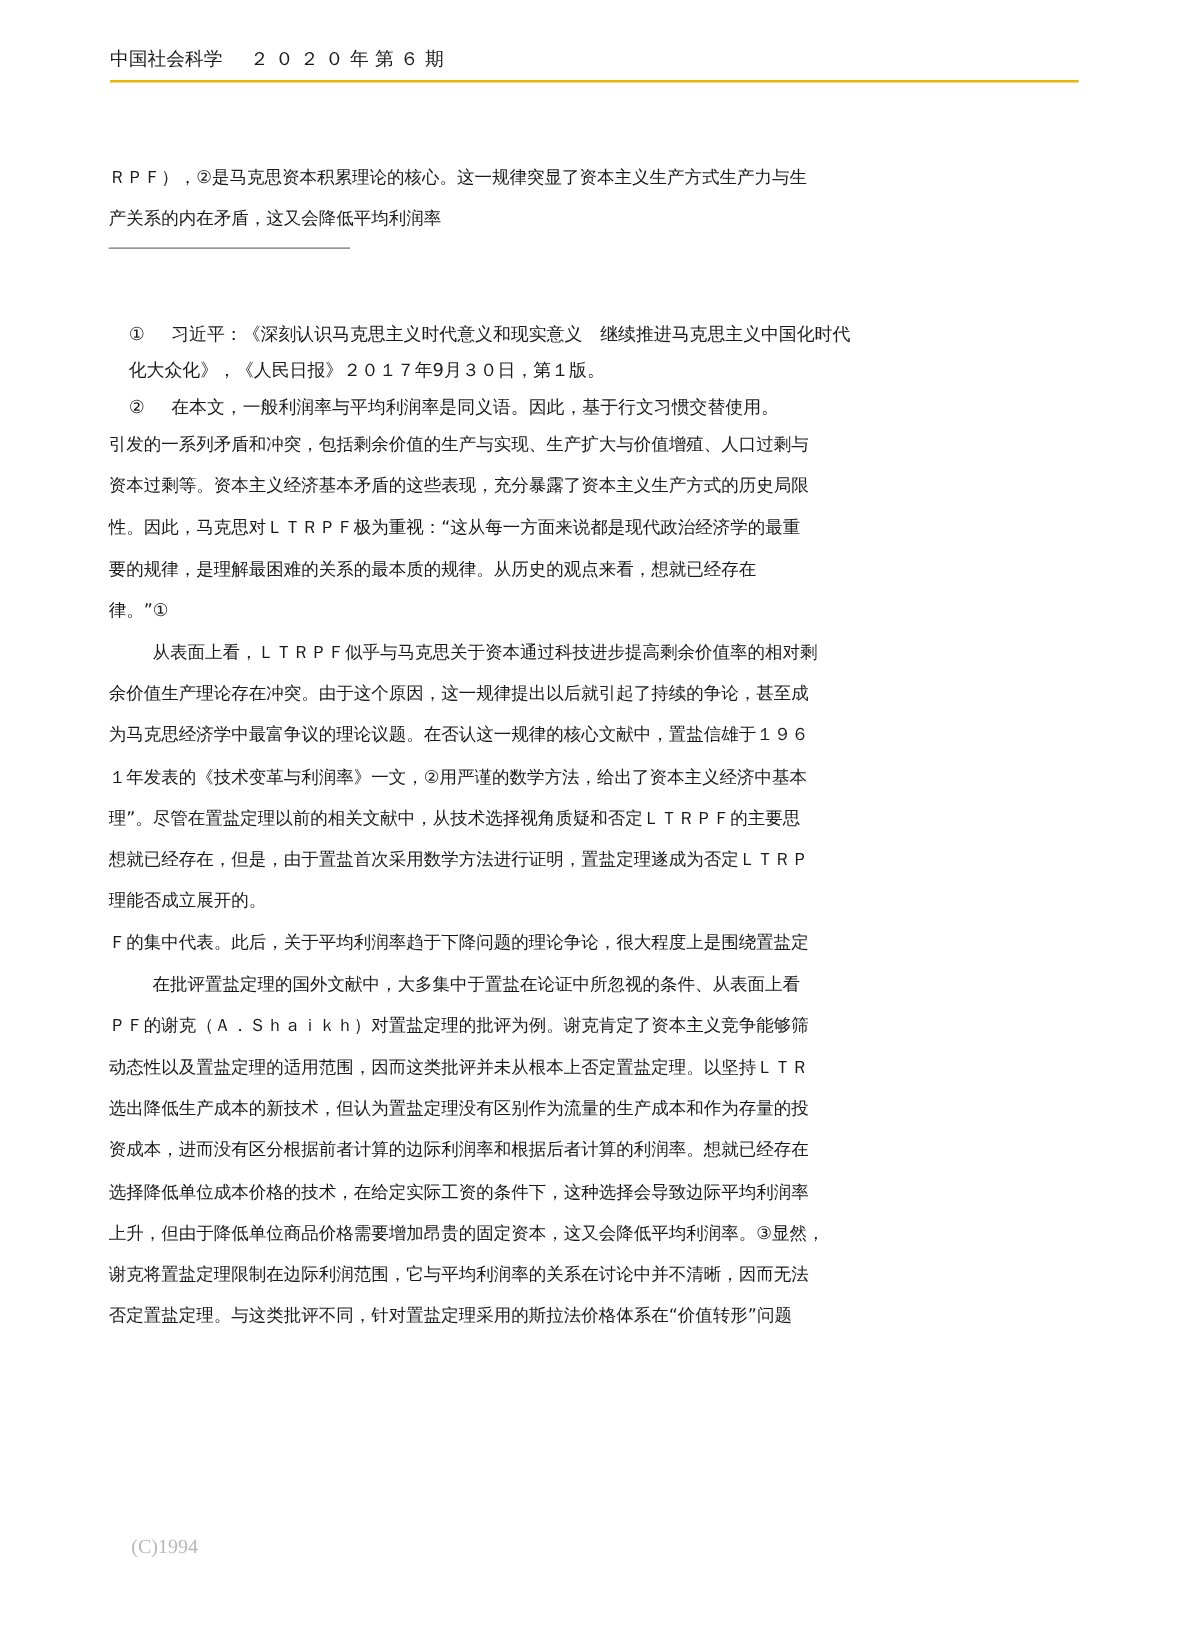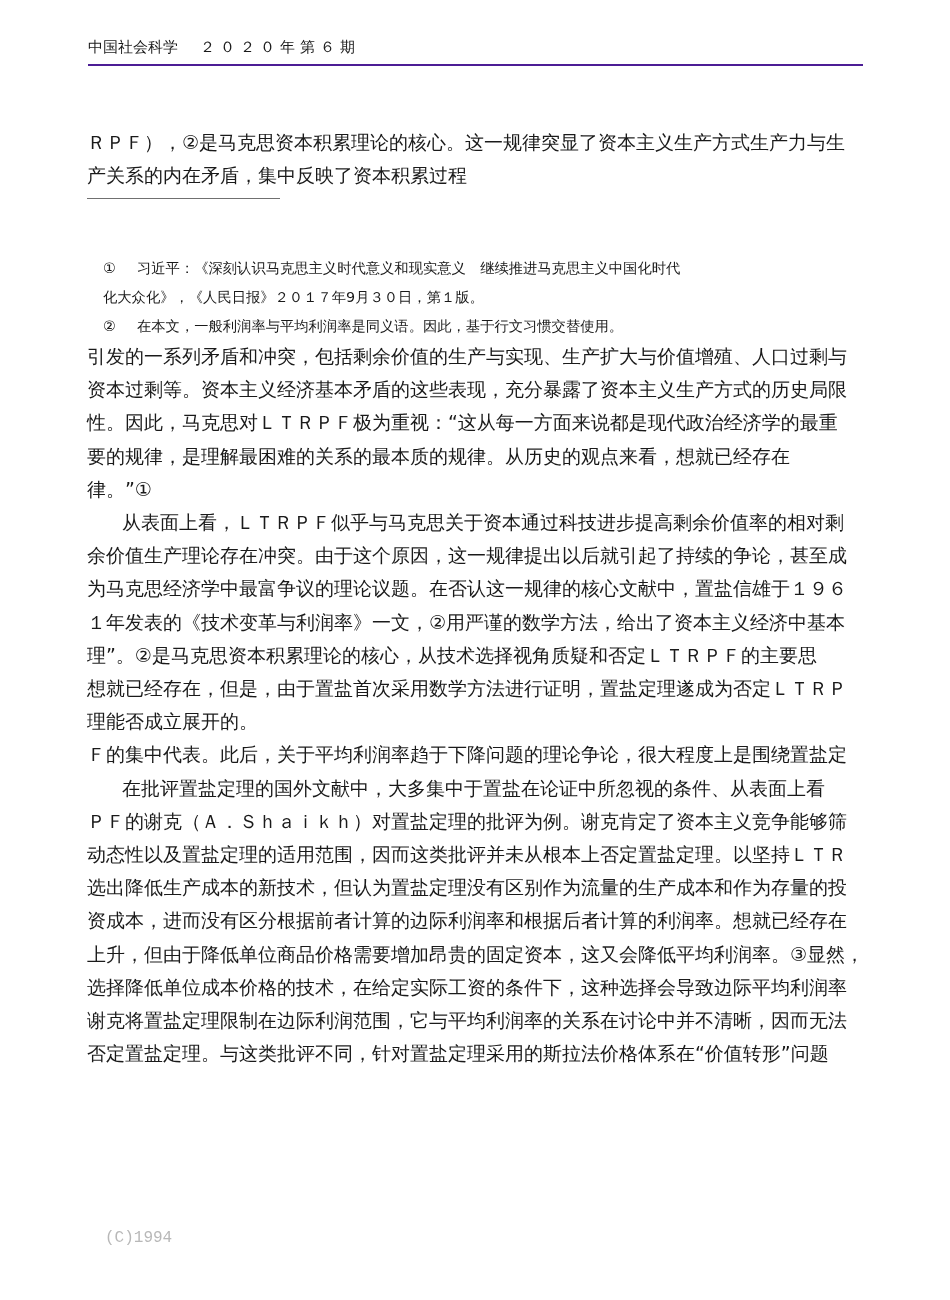--- a/index.html
+++ b/index.html
@@ -14,39 +14,39 @@
       overflow: hidden;
       font-family: "DejaVu Sans", "Liberation Sans", sans-serif;
       color: #1a1a1a;
     }
     .page-header {
       position: absolute;
       left: 88px;
       top: 36px;
       width: 775px;
       height: 28px;
-      border-bottom: 2px solid #4c1d95;
+      border-bottom: 2px solid #eab308;
     }
     .page-header .journal {
       font-size: 15px;
       letter-spacing: 0px;
       color: #1a1a1a;
       line-height: 22px;
     }
     .page-header .issue {
       font-size: 15px;
       margin-left: 22px;
       letter-spacing: 5px;
       line-height: 22px;
     }
     .body-text {
       position: absolute;
       left: 87px;
       width: 778px;
-      font-size: 19px;
+      font-size: 14px;
       line-height: 33.2px;
       text-align: justify;
       text-align-last: left;
       color: #1a1a1a;
     }
     .para-top { top: 126px; }
     .para-main { top: 340px; }
     .body-text p {
       margin: 0;
     }
@@ -67,35 +67,35 @@
       font-size: 14.3px;
       line-height: 29px;
       color: #1a1a1a;
     }
     .footnote { margin: 0; white-space: nowrap; }
     .footnote .mark { display: inline-block; width: 34px; }
     .copyright {
       position: absolute;
       left: 105px;
       top: 1229px;
-      font-family: Liberation Mono, monospace;
+      font-family: Liberation Serif, serif;
       font-size: 16px;
       color: #b8b8b8;
     }
   </style>
 </head>
 <body>
 
 <div class="page-header">
   <span class="journal">中国社会科学</span><span class="issue">２０２０年第６期</span>
 </div>
 
 <div class="body-text para-top">
   <p>ＲＰＦ），②是马克思资本积累理论的核心。这一规律突显了资本主义生产方式生产力与生</p>
-  <p>产关系的内在矛盾，集中反映了资本积累过程</p>
+  <p>产关系的内在矛盾，这又会降低平均利润率</p>
 </div>
 
 <div class="fn-sep"></div>
 
 <div class="footnotes">
   <p class="footnote">
     <span class="mark">①</span><span>习近平：《深刻认识马克思主义时代意义和现实意义　继续推进马克思主义中国化时代</span>
   </p>
   <p class="footnote cont">化大众化》，《人民日报》２０１７年9月３０日，第１版。</p>
   <p class="footnote">
@@ -109,31 +109,31 @@
     <p>资本过剩等。资本主义经济基本矛盾的这些表现，充分暴露了资本主义生产方式的历史局限</p>
     <p>性。因此，马克思对ＬＴＲＰＦ极为重视：“这从每一方面来说都是现代政治经济学的最重</p>
     <p>要的规律，是理解最困难的关系的最本质的规律。从历史的观点来看，想就已经存在</p>
     <p>律。”①</p>
   </div>
   <div>
     <p class="indent">从表面上看，ＬＴＲＰＦ似乎与马克思关于资本通过科技进步提高剩余价值率的相对剩</p>
     <p>余价值生产理论存在冲突。由于这个原因，这一规律提出以后就引起了持续的争论，甚至成</p>
     <p>为马克思经济学中最富争议的理论议题。在否认这一规律的核心文献中，置盐信雄于１９６</p>
     <p>１年发表的《技术变革与利润率》一文，②用严谨的数学方法，给出了资本主义经济中基本</p>
-    <p>理”。②是马克思资本积累理论的核心，从技术选择视角质疑和否定ＬＴＲＰＦ的主要思</p>
+    <p>理”。尽管在置盐定理以前的相关文献中，从技术选择视角质疑和否定ＬＴＲＰＦ的主要思</p>
     <p>想就已经存在，但是，由于置盐首次采用数学方法进行证明，置盐定理遂成为否定ＬＴＲＰ</p>
     <p>理能否成立展开的。</p>
     <p>Ｆ的集中代表。此后，关于平均利润率趋于下降问题的理论争论，很大程度上是围绕置盐定</p>
   </div>
   <div>
     <p class="indent">在批评置盐定理的国外文献中，大多集中于置盐在论证中所忽视的条件、从表面上看</p>
     <p>ＰＦ的谢克（Ａ．Ｓｈａｉｋｈ）对置盐定理的批评为例。谢克肯定了资本主义竞争能够筛</p>
     <p>动态性以及置盐定理的适用范围，因而这类批评并未从根本上否定置盐定理。以坚持ＬＴＲ</p>
     <p>选出降低生产成本的新技术，但认为置盐定理没有区别作为流量的生产成本和作为存量的投</p>
     <p>资成本，进而没有区分根据前者计算的边际利润率和根据后者计算的利润率。想就已经存在</p>
+    <p>选择降低单位成本价格的技术，在给定实际工资的条件下，这种选择会导致边际平均利润率</p>
     <p>上升，但由于降低单位商品价格需要增加昂贵的固定资本，这又会降低平均利润率。③显然，</p>
-    <p>选择降低单位成本价格的技术，在给定实际工资的条件下，这种选择会导致边际平均利润率</p>
     <p>谢克将置盐定理限制在边际利润范围，它与平均利润率的关系在讨论中并不清晰，因而无法</p>
     <p>否定置盐定理。与这类批评不同，针对置盐定理采用的斯拉法价格体系在“价值转形”问题</p>
   </div>
 </div>
 
 <div class="copyright">(C)1994</div>
 
 </body></html>

